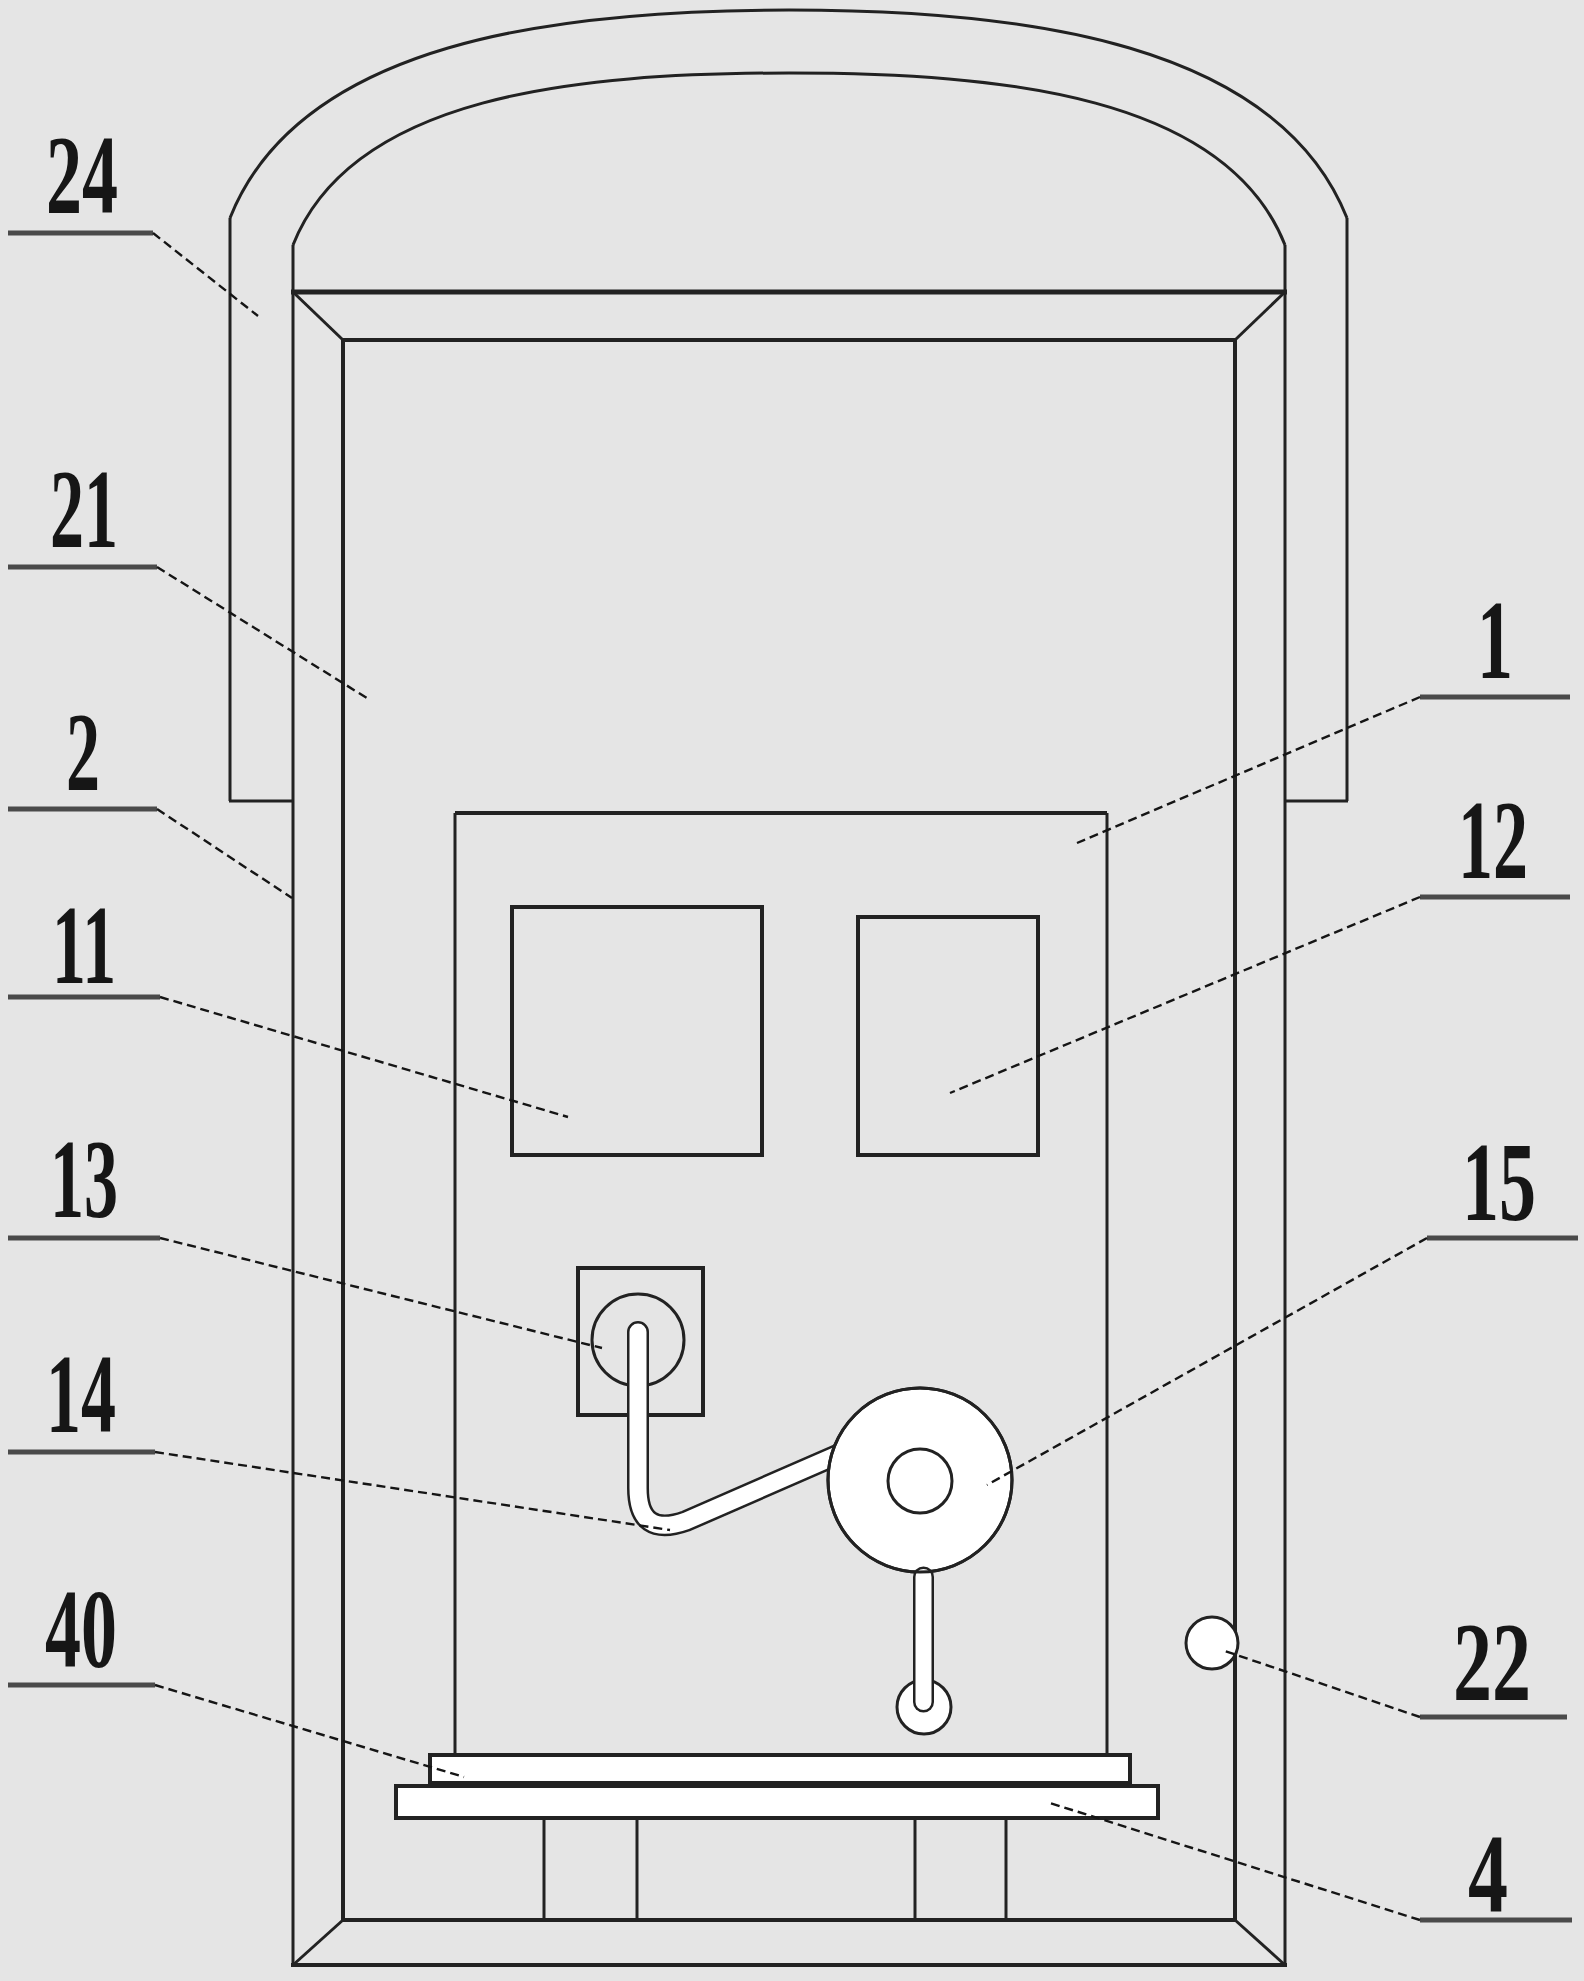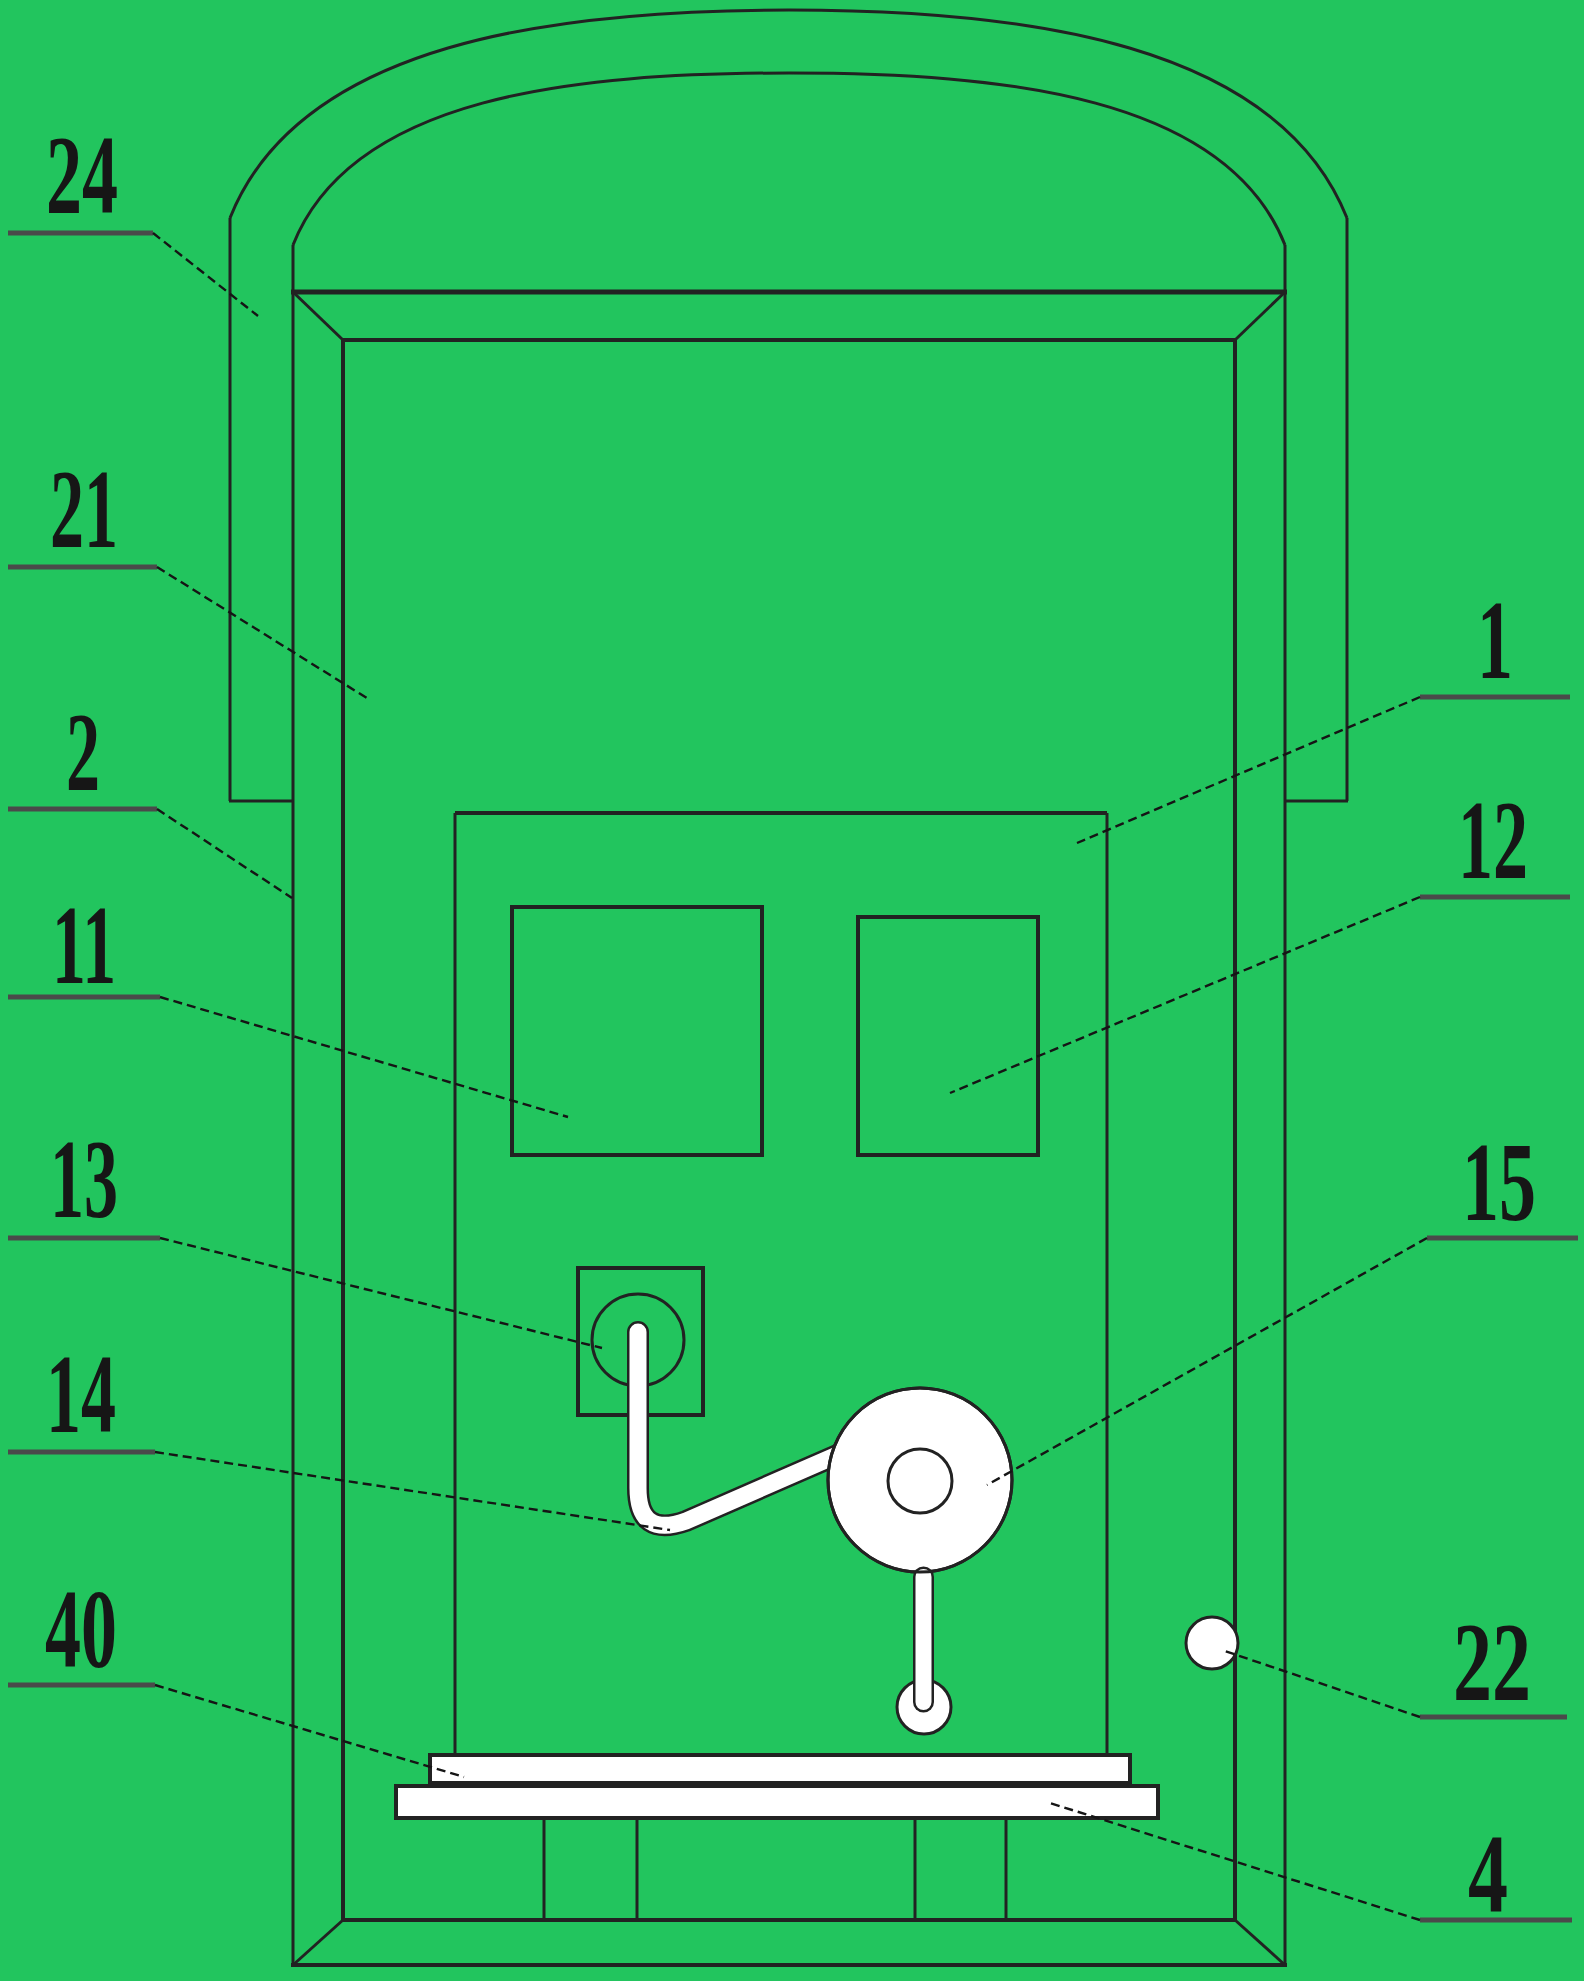--- a/index.html
+++ b/index.html
@@ -1,19 +1,19 @@
 <!DOCTYPE html>
 <html><head>
 <meta charset="utf-8">
 <style>
   html,body{margin:0;padding:0;background:#ffffff;}
   .stage{
     position:relative;
     width:1584px;height:1981px;
-    background:#22c55e;
+    background:#e5e5e5;
     overflow:hidden;
   }
   svg{display:block;width:1584px;height:1981px;}
   text.ref{
     font-family:"Liberation Serif","DejaVu Serif",serif;
     font-weight:bold;
     font-size:112px;
     fill:#161616;
   }
 </style>

